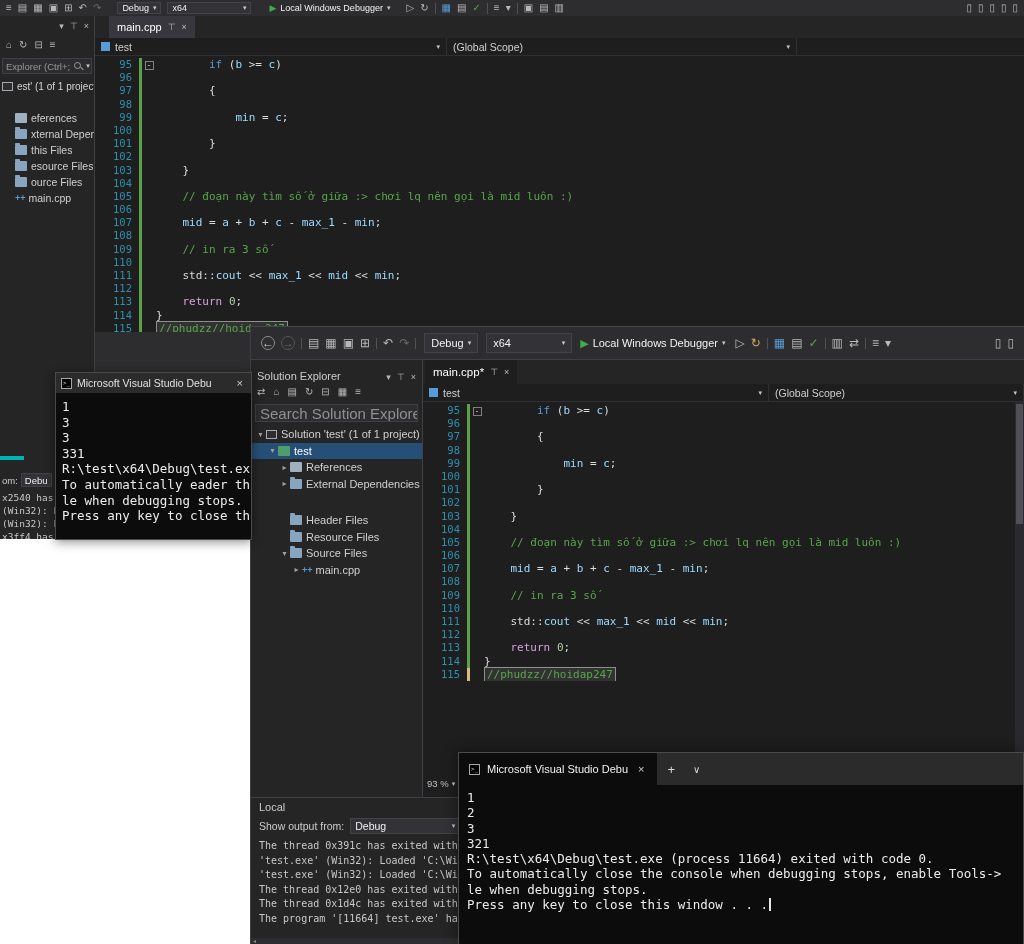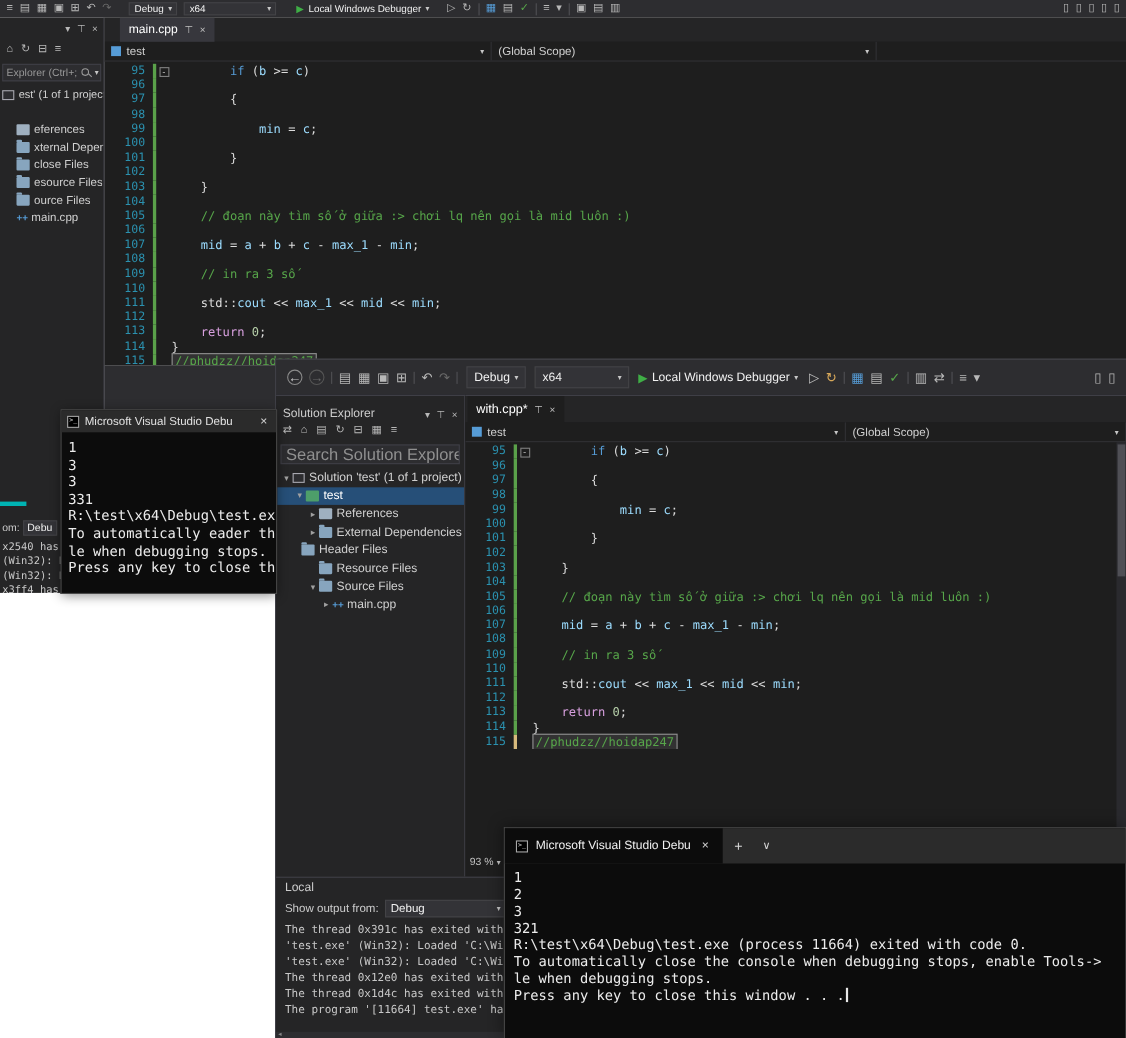--- a/index.html
+++ b/index.html
@@ -229,21 +229,21 @@
           <span class="tlabel">eferences</span>
         </div>
         <div class="trow" style="padding-left: 4px;">
           <span class="arrow"></span>
           <span class="ticon folder"></span>
           <span class="tlabel">xternal Dependencies</span>
         </div>
         <div class="trow" style="padding-left: 4px;">
           <span class="arrow"></span>
           <span class="ticon folder"></span>
-          <span class="tlabel">close Files</span>
+          <span class="tlabel">this Files</span>
         </div>
         <div class="trow" style="padding-left: 4px;">
           <span class="arrow"></span>
           <span class="ticon folder"></span>
           <span class="tlabel">esource Files</span>
         </div>
         <div class="trow" style="padding-left: 4px;">
           <span class="arrow"></span>
           <span class="ticon folder"></span>
           <span class="tlabel">ource Files</span>
@@ -406,21 +406,21 @@
         <div class="trow" style="padding-left: 28px;">
           <span class="arrow">▸</span>
           <span class="ticon references"></span>
           <span class="tlabel">References</span>
         </div>
         <div class="trow" style="padding-left: 28px;">
           <span class="arrow">▸</span>
           <span class="ticon folder"></span>
           <span class="tlabel">External Dependencies</span>
         </div>
-        <div class="trow" style="padding-left: 12px;">
+        <div class="trow" style="padding-left: 28px; margin-top: 20px;">
           <span class="arrow"></span>
           <span class="ticon folder"></span>
           <span class="tlabel">Header Files</span>
         </div>
         <div class="trow" style="padding-left: 28px;">
           <span class="arrow"></span>
           <span class="ticon folder"></span>
           <span class="tlabel">Resource Files</span>
         </div>
         <div class="trow" style="padding-left: 28px;">
@@ -432,21 +432,21 @@
           <span class="arrow">▸</span>
           <span class="ticon cpp">++</span>
           <span class="tlabel">main.cpp</span>
         </div>
       </div>
   </div>
 
   <div class="fg-editor">
     <div class="tabstrip">
       <div class="tab">
-        <span class="tlab">with.cpp*</span>
+        <span class="tlab">main.cpp*</span>
         <span class="pin">⊤</span>
         <span class="x">×</span>
       </div>
     </div>
     <div class="navbar">
       <div class="navcell l">
         <span class="navicon"></span>
         <span>test</span>
         <span class="dda">▾</span>
       </div>

